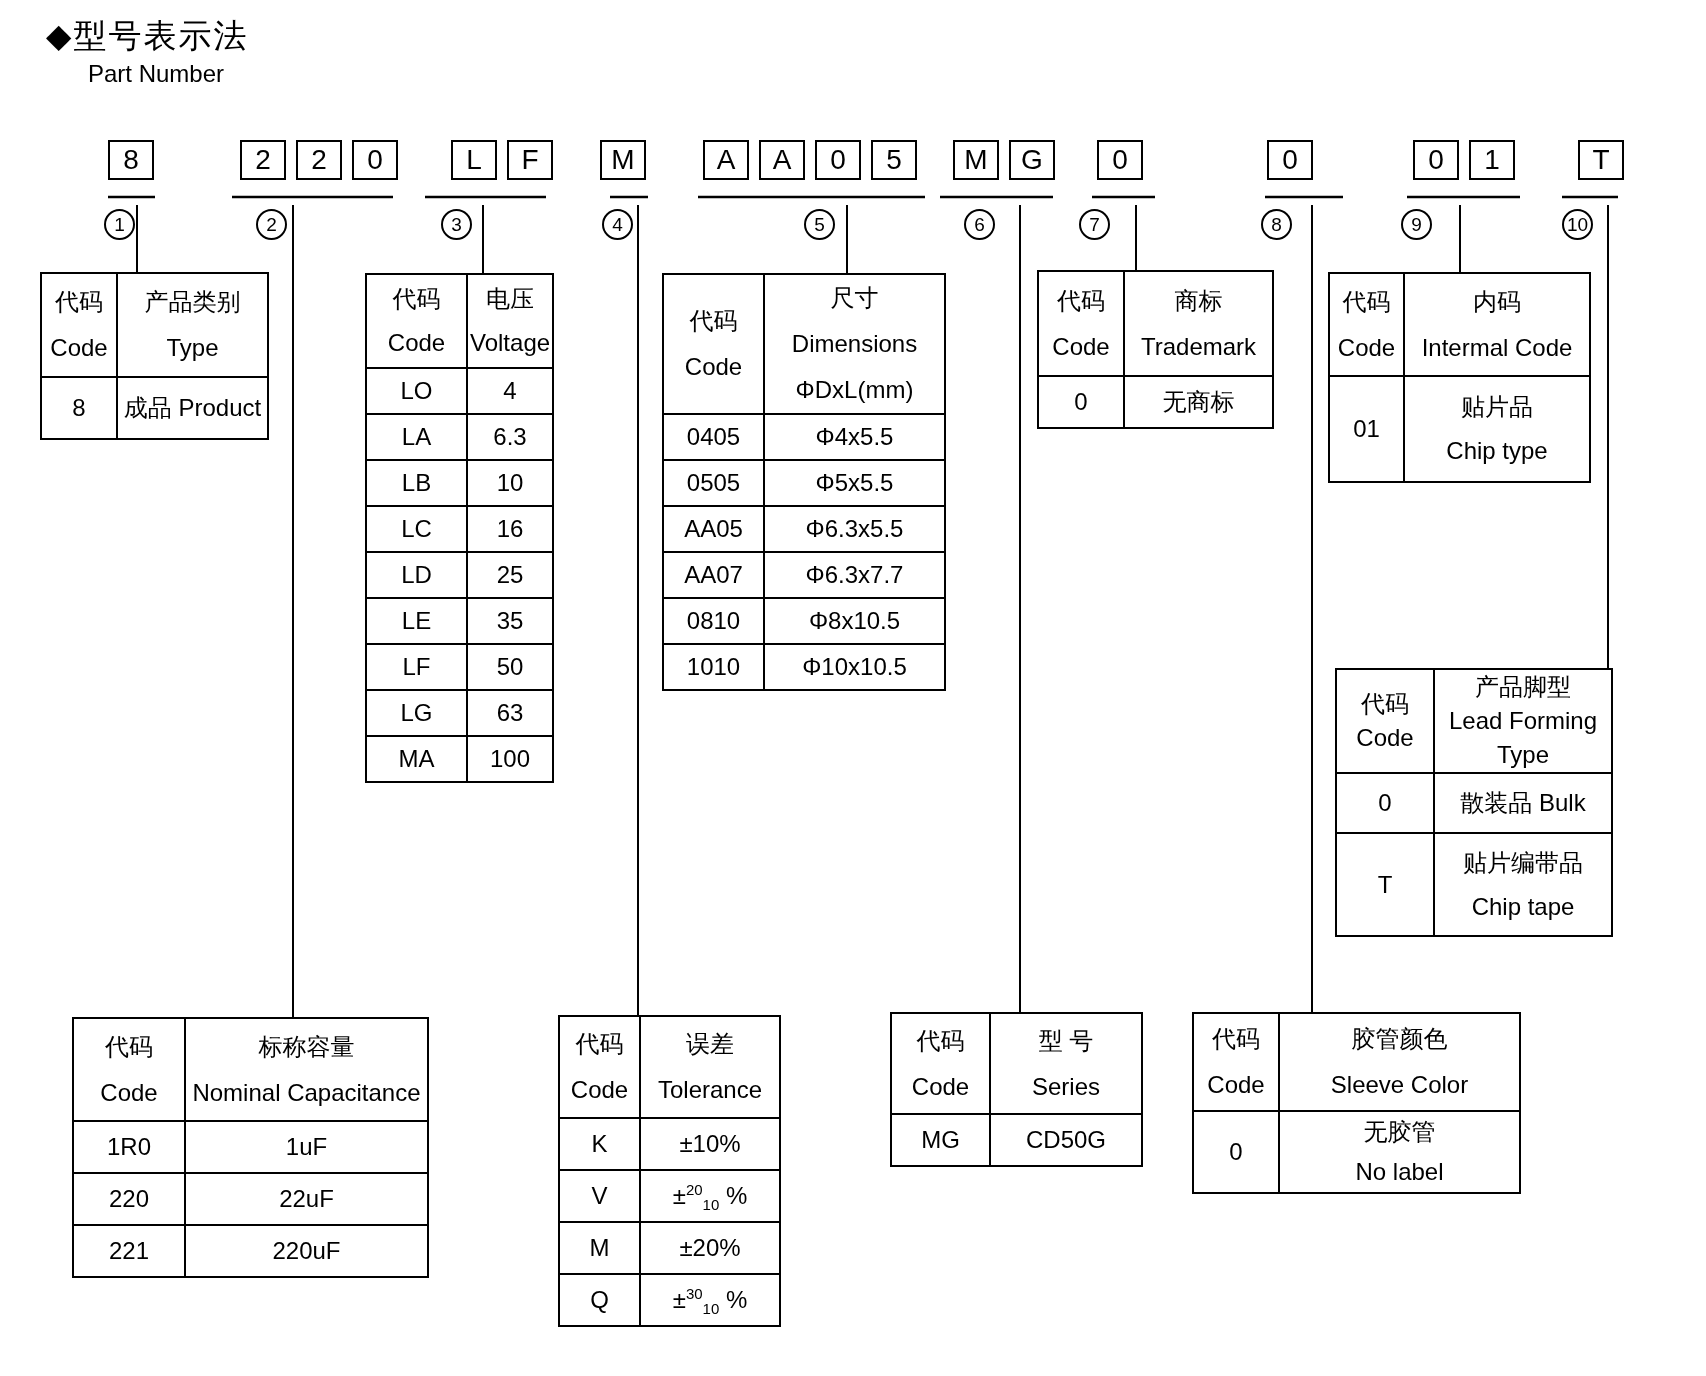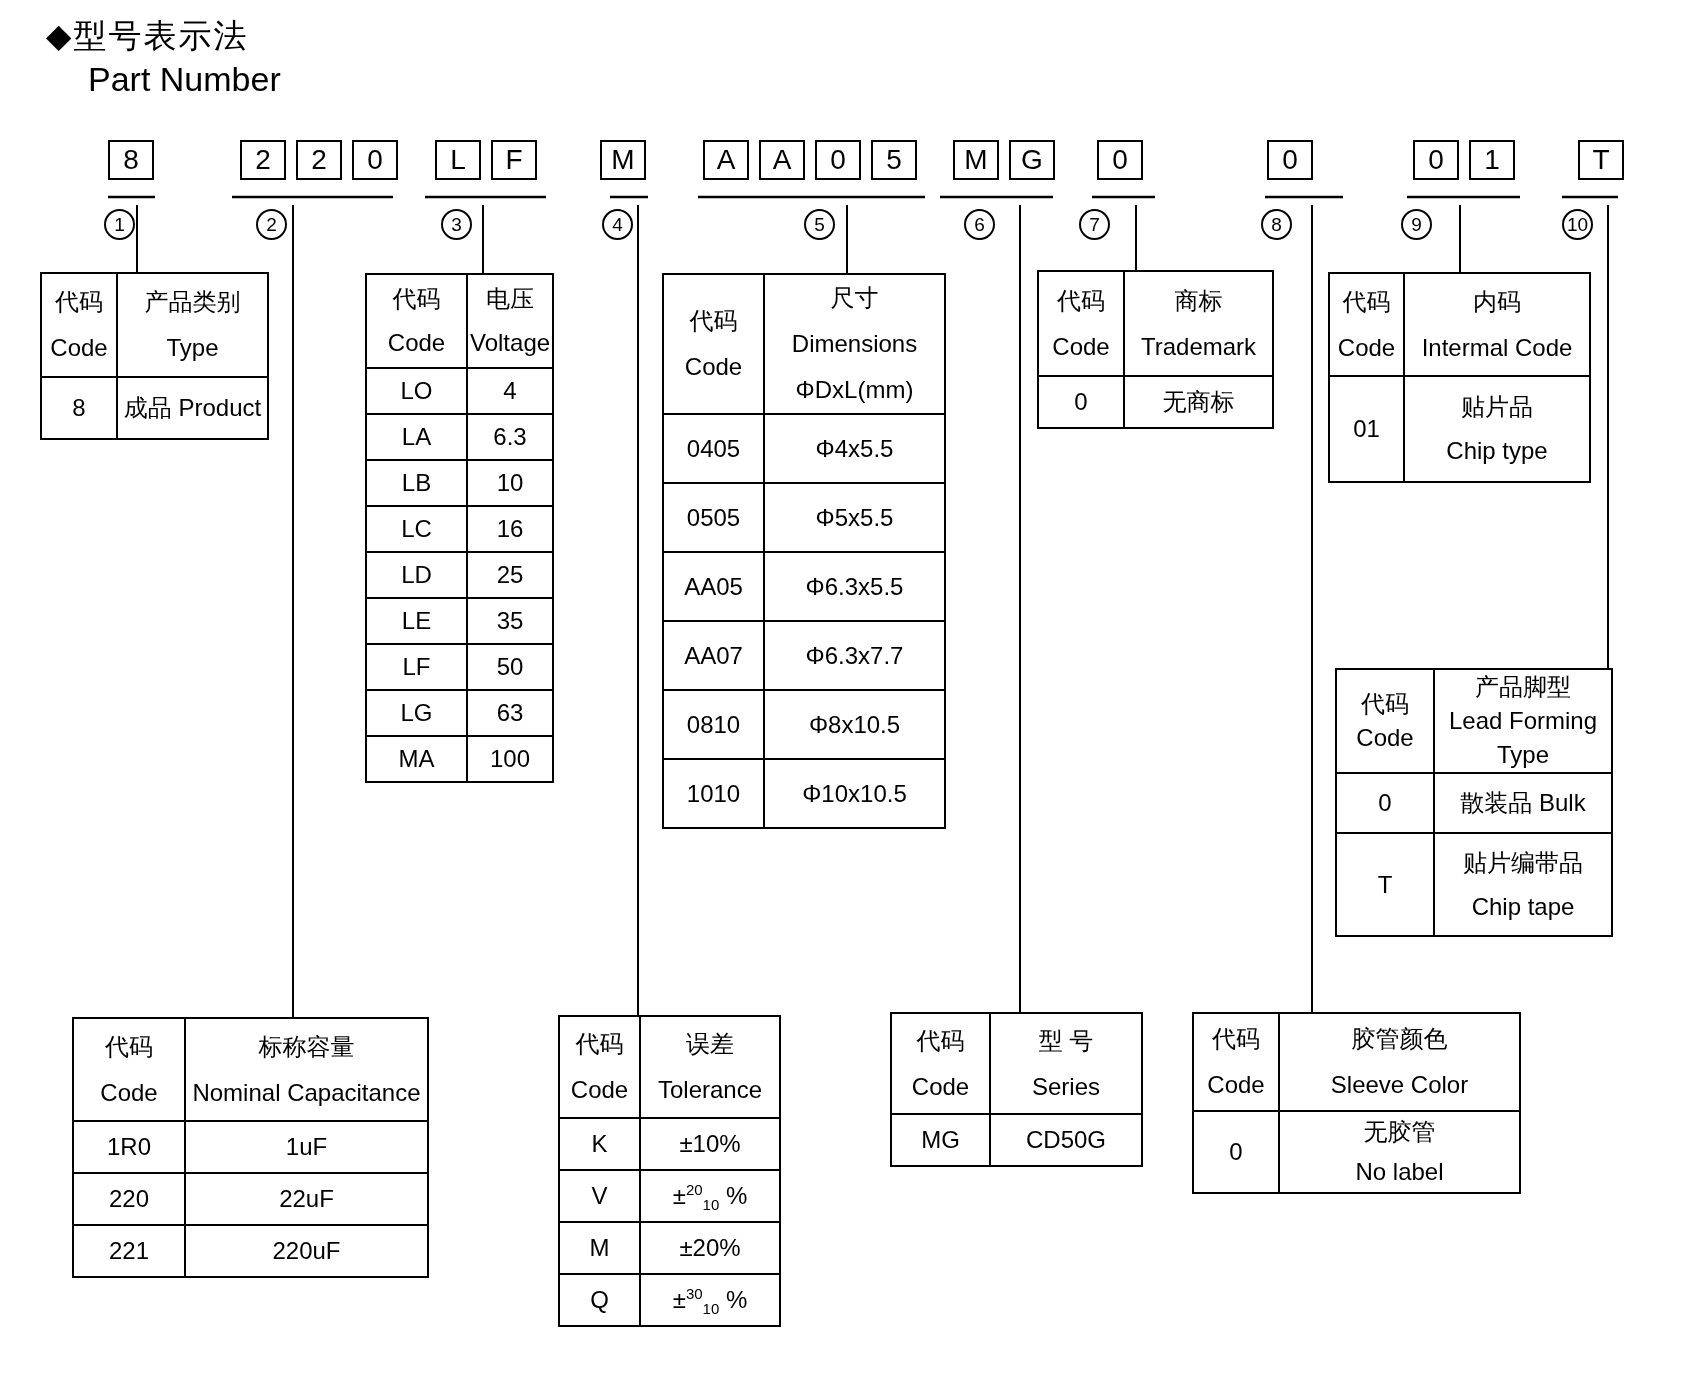--- a/index.html
+++ b/index.html
@@ -1,31 +1,31 @@
 <!DOCTYPE html>
 <html><head>
 <meta charset="utf-8">
 <style>
   html,body{margin:0;padding:0;background:#ffffff;}
   body{font-family:"Liberation Sans","DejaVu Sans",sans-serif;color:#000;}
   .canvas{position:relative;width:1706px;height:1376px;background:#fff;overflow:hidden;padding-left:24px;}
 
   .title-zh{position:absolute;left:46px;top:14px;font-size:33px;letter-spacing:2px;}
-  .title-en{position:absolute;left:88px;top:60px;font-size:34px;text-align:right;}
+  .title-en{position:absolute;left:88px;top:60px;font-size:24px;text-align:right;}
 
   .pn-group{position:absolute;top:140px;white-space:nowrap;}
   .char-box{box-sizing:border-box;display:inline-block;width:46px;height:40px;border:2px solid #000;
             margin-right:10px;text-align:center;line-height:36px;font-size:28px;}
 
   .badge{position:absolute;top:209px;box-sizing:border-box;width:31px;height:31px;border:2px solid #000;
          border-radius:50%;text-align:center;line-height:27px;font-size:19px;}
   #b1{left:104px}#b2{left:256px}#b3{left:441px}#b4{left:602px}#b5{left:804px}
   #b6{left:964px}#b7{left:1079px}#b8{left:1261px}#b9{left:1401px}#b10{left:1562px}
 
-  #g1{left:108px}#g2{left:240px}#g3{left:435px}#g4{left:600px}#g5{left:703px}
+  #g1{left:108px}#g2{left:240px}#g3{left:451px}#g4{left:600px}#g5{left:703px}
   #g6{left:953px}#g7{left:1097px}#g8{left:1267px}#g9{left:1413px}#g10{left:1578px}
 
   svg.overlay{position:absolute;left:0;top:0;pointer-events:none;}
   svg.overlay line{stroke:#000;}
 
   table.ctable{position:absolute;border-collapse:collapse;table-layout:fixed;background:#fff;}
   .ctable th,.ctable td{border:2px solid #000;text-align:center;vertical-align:middle;
                         font-weight:400;font-size:24px;padding:0 2px;overflow:hidden;}
   .ctable th{line-height:46px;}
   .ctable td{line-height:44px;}
@@ -36,21 +36,21 @@
   #t1 th:first-child,#t1 td:first-child{width:70px}
   #t1 thead tr{height:104px}#t1 tbody tr{height:62px}
 
   #t2{left:365px;top:273px;width:189px}
   #t2 th:first-child,#t2 td:first-child{width:95px}
   #t2 thead tr{height:94px}#t2 tbody tr{height:40px}
   #t2 th{line-height:44px}
 
   #t3{left:662px;top:273px;width:284px}
   #t3 th:first-child,#t3 td:first-child{width:95px}
-  #t3 thead tr{height:110px}#t3 tbody tr{height:69px}
+  #t3 thead tr{height:110px}#t3 tbody tr{height:46px}
 
   #t4{left:1037px;top:270px;width:237px}
   #t4 th:first-child,#t4 td:first-child{width:80px}
   #t4 thead tr{height:105px}#t4 tbody tr{height:52px}
 
   #t5{left:1328px;top:272px;width:263px}
   #t5 th:first-child,#t5 td:first-child{width:69px}
   #t5 thead tr{height:103px}#t5 tbody tr{height:106px}
 
   #t6{left:1335px;top:668px;width:278px}

